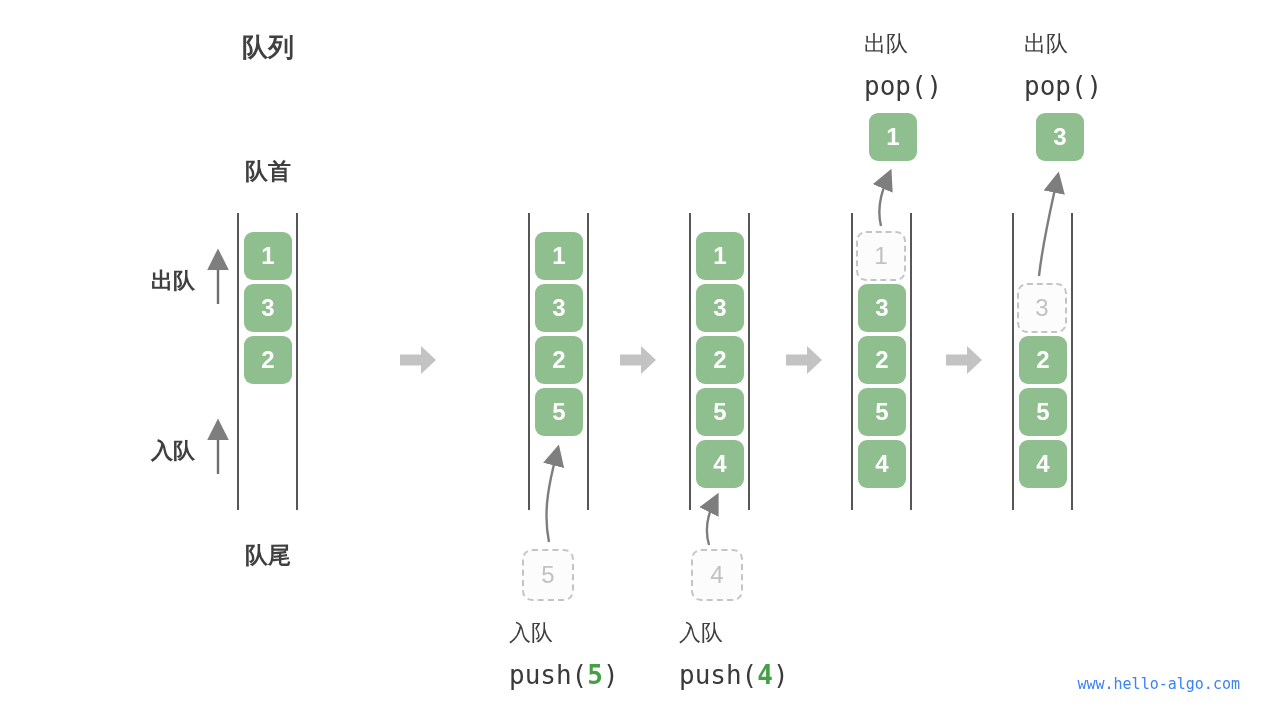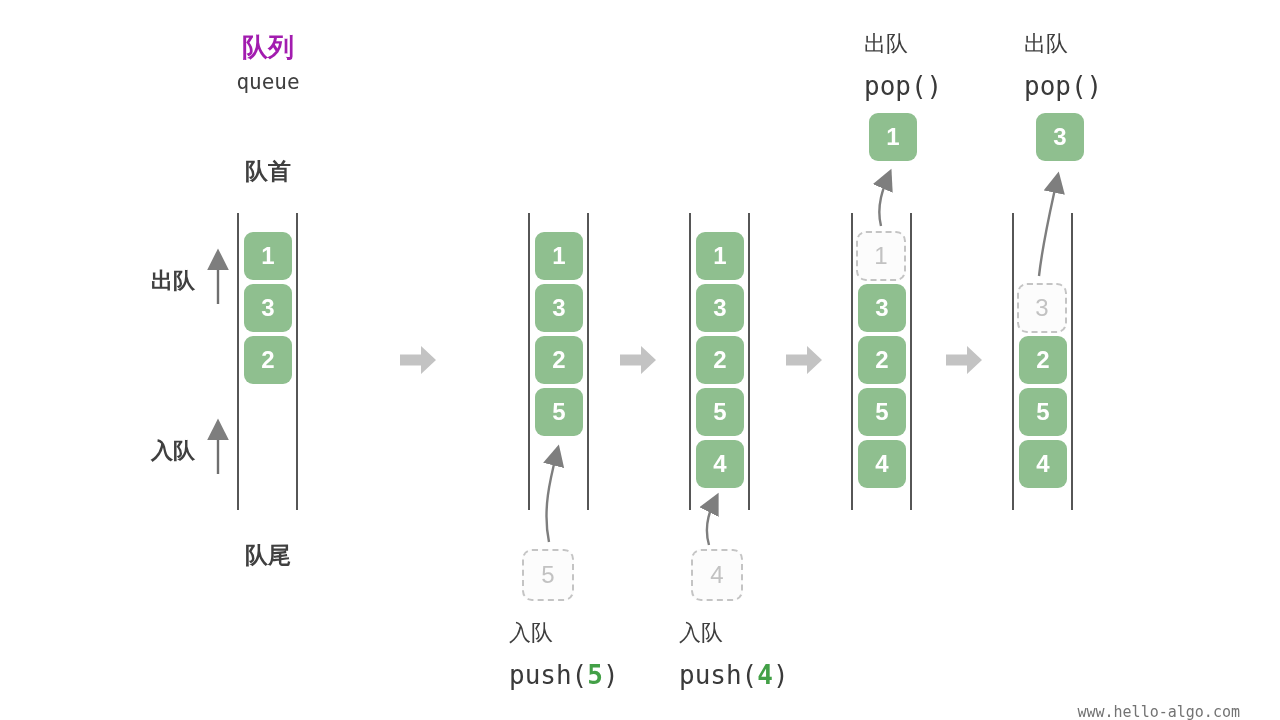--- a/index.html
+++ b/index.html
@@ -19,41 +19,40 @@
   
   .ghost{
     position:absolute;width:48px;height:48px;border-radius:10px;
     border:2px dashed #c4c4c4;background:#fcfcfc;color:#c2c2c2;
     font-size:24px;display:flex;align-items:center;justify-content:center;
     box-sizing:border-box;
   }
   .ghost.lg{width:52px;height:52px;}
   
   .zh-bold{font-size:23px;font-weight:bold;color:#3f3f3f;}
-  .title-zh{font-size:26px;font-weight:bold;color:#a21caf;}
+  .title-zh{font-size:26px;font-weight:bold;color:#404040;}
   .mono{font-family:"DejaVu Sans Mono","Liberation Mono",monospace;}
   .center160{left:188px;width:160px;text-align:center;}
   .op-label{position:absolute;color:#3f3f3f;}
   .op-label .l1{font-size:22px;font-weight:500;line-height:28px;}
   .op-label .l2{font-size:26px;line-height:30px;margin-top:13px;color:#3a3a3a;}
   .op-label .arg{color:#43a047;font-weight:bold;}
   .side-label{position:absolute;font-size:22px;font-weight:bold;color:#3f3f3f;}
   .watermark{
-    position:absolute;right:40px;top:703px;font-size:15px;color:#737373;
+    position:absolute;right:40px;top:675px;font-size:15px;color:#3b82f6;
   }
   svg.overlay{position:absolute;left:0;top:0;pointer-events:none;}
   .block-arrow{position:absolute;top:346px;}
 </style>
 </head>
 <body>
 
 <div id="canvas">
 
   <div class="abs title-zh center160" style="top:30px">队列</div>
-  <div class="abs mono center160" style="top:70px;font-size:21px;color:#3f3f3f">queue</div>
 
   <div class="abs zh-bold center160" style="top:540px">队尾</div>
   <div class="abs zh-bold center160" style="top:156px">队首</div>
 
   <div class="side-label" style="left:151px;top:266px">出队</div>
   <div class="side-label" style="left:151px;top:436px">入队</div>
 
   <div class="wall" style="left:237px"></div>
   <div class="wall" style="left:296px"></div>
   <div class="cell" style="left:244px;top:232px">1</div>

